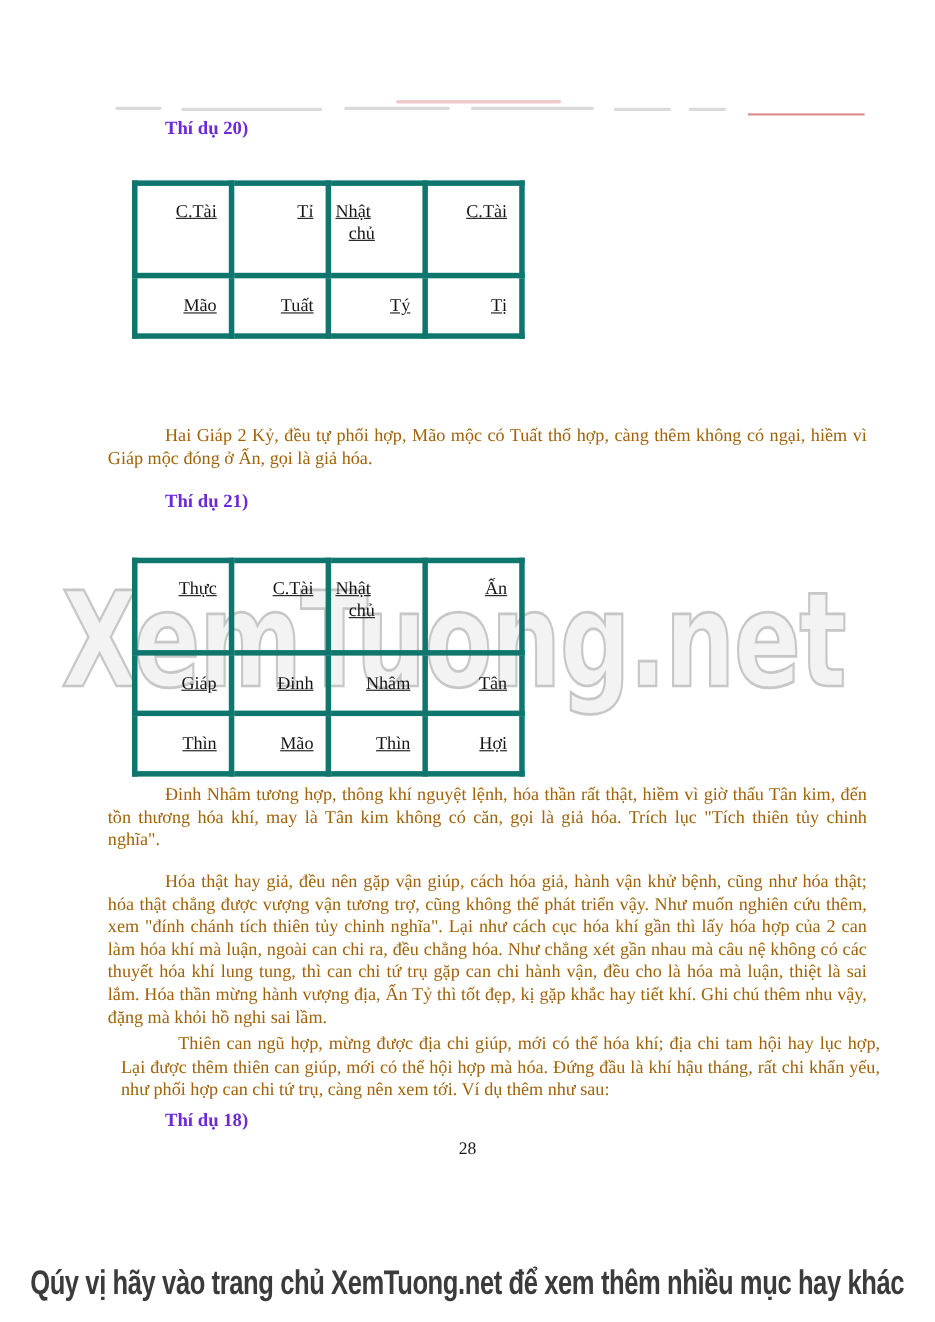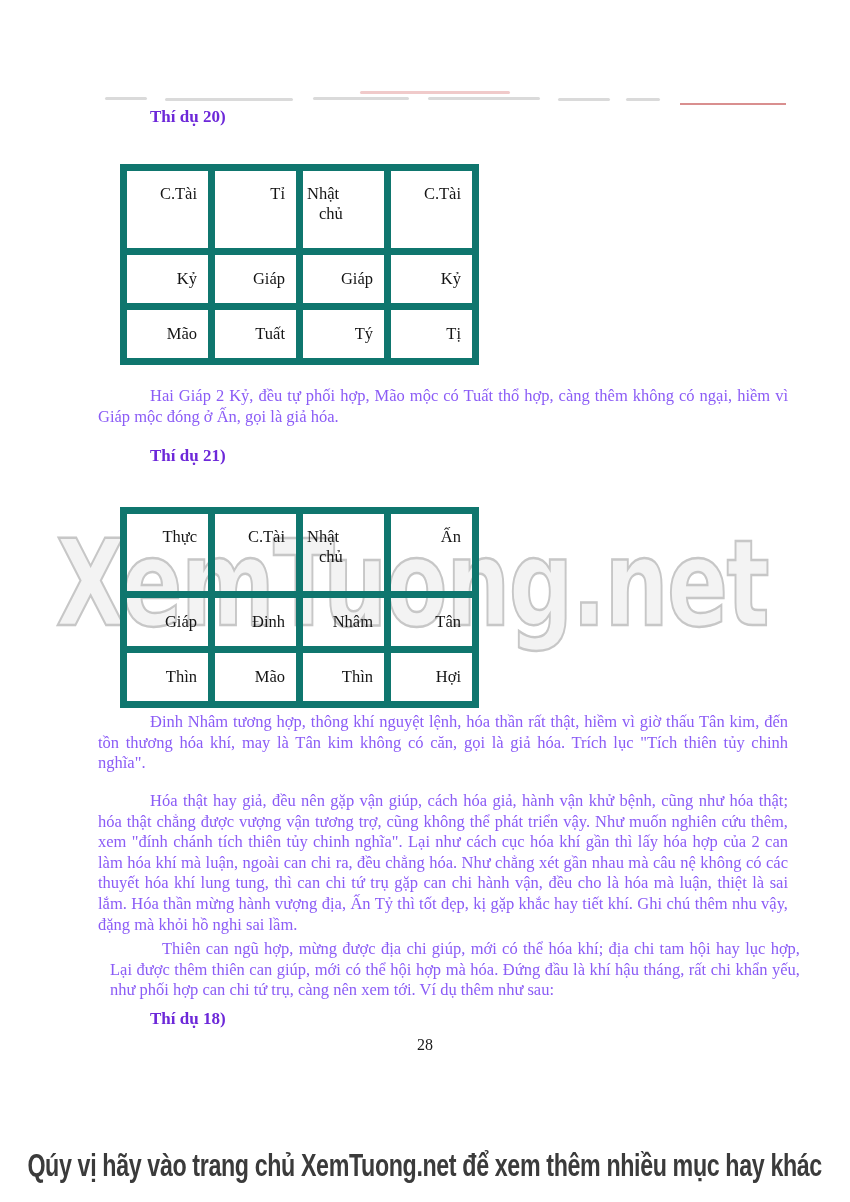--- a/index.html
+++ b/index.html
@@ -29,33 +29,33 @@
     transform:scaleX(0.75);transform-origin:left center;
   }
 
   table.pillar{
     position:absolute;left:120px;border-collapse:collapse;table-layout:fixed;
     background:transparent;z-index:1;
   }
   .t1{top:164px;}
   .t2{top:507px;}
   table.pillar td{
-    border:7px solid #0f766e;width:88px;box-sizing:border-box;
+    border:5px solid #0f766e;width:88px;box-sizing:border-box;
     font-size:16.5px;color:#151515;text-align:right;
-    padding:0 11px 0 4px;background:transparent;
+    padding:0 11px 0 4px;background:transparent;text-decoration:underline;
   }
   table.pillar tr.hdr td{height:84px;vertical-align:top;padding-top:13px;}
   table.pillar tr.data td{height:55px;vertical-align:middle;}
   .dm-l1{display:block;text-align:left;}
   .dm-l2{display:block;text-align:left;margin-left:12px;}
 
   .para{
     position:absolute;left:98px;width:690px;z-index:2;
     font-size:16.5px;line-height:20.6px;text-align:justify;
-    text-indent:52px;color:#8b5cf6;
+    text-indent:52px;color:#a16207;
   }
   .p1{top:386px;}
   .p2{top:712px;}
   .p3{top:791px;}
   .p4{top:939px;margin-left:12px;}
 
   .page-number{
     position:absolute;left:0;top:1036px;width:850px;text-align:center;
     font-size:16px;color:#1a1a1a;z-index:2;
   }
@@ -93,26 +93,20 @@
   <table class="pillar t1">
     <tbody>
         <tr class="hdr">
       <td>C.Tài</td>
       <td>Tỉ</td>
       <td>
         <span class="dm-l1">Nhật</span>
         <span class="dm-l2">chủ</span>
       </td>
       <td>C.Tài</td>
-    </tr>
-    <tr class="data">
-      <td>Kỷ</td>
-      <td>Giáp</td>
-      <td>Giáp</td>
-      <td>Kỷ</td>
     </tr>
     <tr class="data">
       <td>Mão</td>
       <td>Tuất</td>
       <td>Tý</td>
       <td>Tị</td>
     </tr>
   </tbody>
     </table>
 

